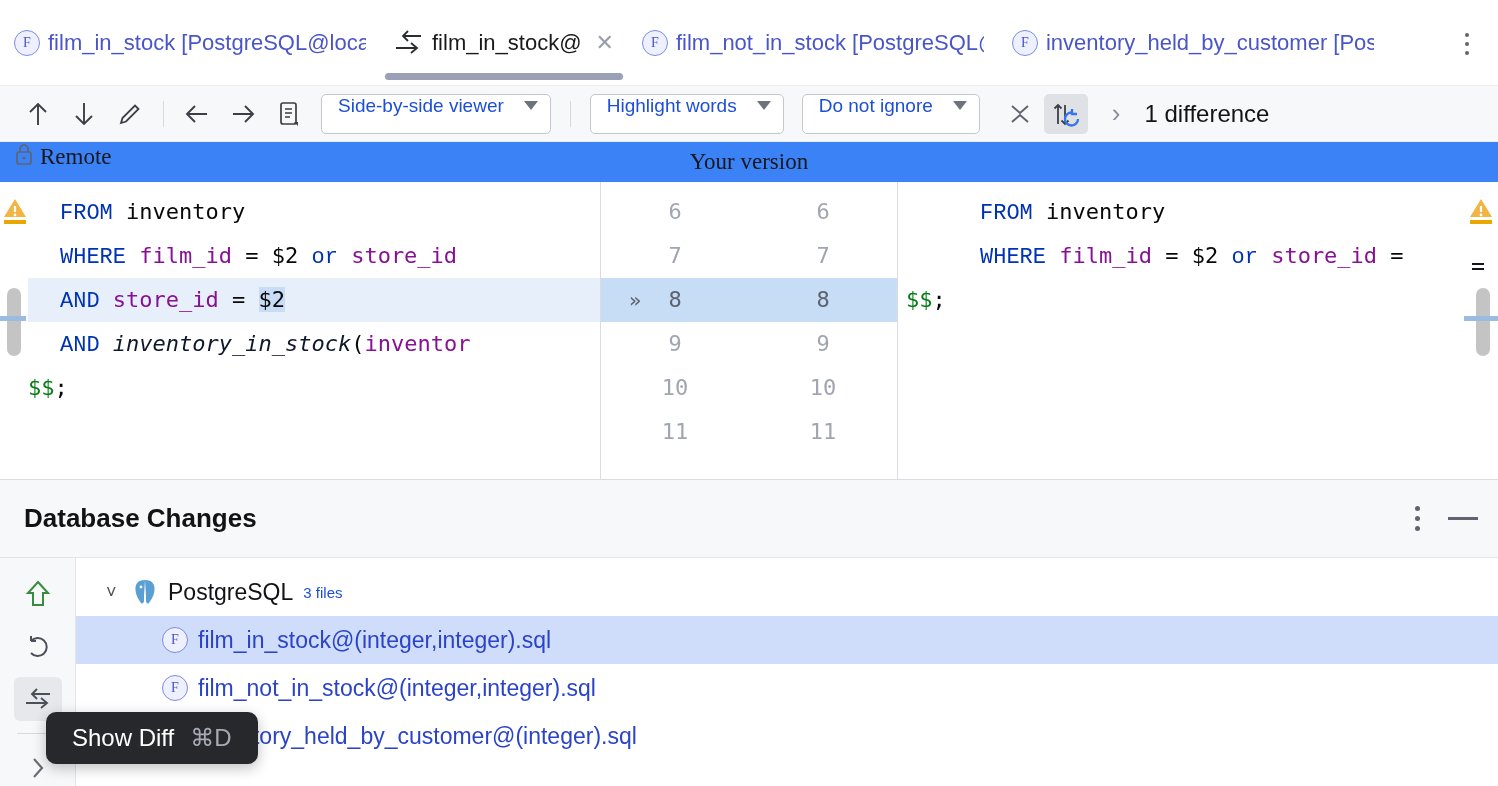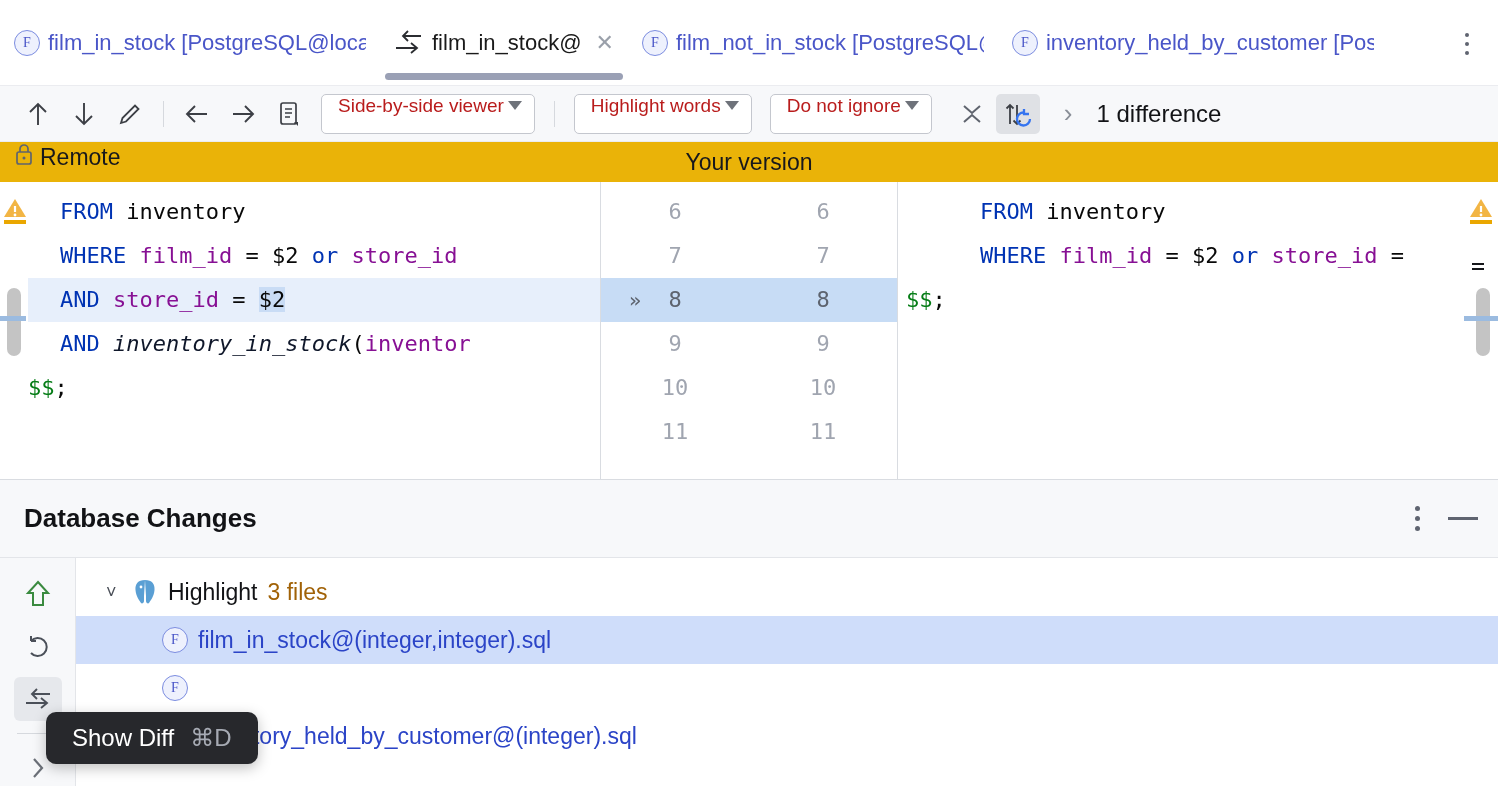--- a/index.html
+++ b/index.html
@@ -92,45 +92,45 @@
   .tb-sep {
     width: 1px; height: 26px; background: #d6d9de; margin: 0 9px;
   }
   .combo {
     height: 40px;
     border: 1px solid #c4c7ce;
     border-radius: 5px;
     background: #ffffff;
     display: flex; align-items: center;
     padding: 0 12px 16px 16px;
-    gap: 4px;
+    gap: 20px;
     font-size: 19px;
-    color: #b91c1c;
+    color: #1d4ed8;
     margin: 0 8px;
   }
   .caret {
     width: 0; height: 0;
     border-left: 7px solid transparent;
     border-right: 7px solid transparent;
     border-top: 9px solid #6e727a;
   }
   .diffcount {
     margin-left: 22px;
     font-size: 24px;
     color: #121316;
     white-space: nowrap;
   }
   .chev-right { color: #8a8f98; font-size: 26px; margin-left: 22px; }
 
   
   .diffhead {
     height: 40px;
-    background: #eab308;
-    position: relative;
-    display: flex; align-items: center;
+    background: #3b82f6;
+    position: relative;
+    display: flex; align-items: center; font-family: Liberation Serif, serif;
   }
   .diffhead .remote {
     position: absolute; left: 14px; top: 0;
     display: flex; align-items: center; gap: 6px;
     font-size: 23px; color: #17181c;
   }
   .diffhead .yourver {
     position: absolute; left: 0; right: 0; text-align: center;
     font-size: 23px; color: #17181c;
   }
@@ -175,21 +175,21 @@
   .pane.right .codeline { padding-left: 82px; }
   .codeline.hl { background: #e7effb; }
   .lnrow {
     height: 44px; line-height: 44px;
     font-family: "DejaVu Sans Mono", monospace;
     font-size: 22px;
     color: #a0a5b0;
     text-align: center;
   }
   .lnrow.hl { background: #c7dcf5; color: #5d636e; }
-  .kw { color: #0033b3; }
+  .kw { color: #0033b3; font-family: Liberation Mono, monospace; }
   .id { color: #871094; }
   .fn { color: #0f172a; font-style: italic; }
   .dollar { color: #067d17; }
   .plain { color: #080808; }
   .wdiff { background: #c9dcf5; }
   .chevmark {
     position: absolute; left: 28px; top: 0;
     height: 44px; line-height: 44px;
     font-size: 20px; color: #5d636e;
     font-family: "DejaVu Sans Mono", monospace;
@@ -236,21 +236,21 @@
   .tree { flex: 1 1 auto; padding-top: 10px; }
   .tnode {
     height: 48px; display: flex; align-items: center; gap: 10px;
     padding-left: 30px; font-size: 23px; color: #121316;
   }
   .tleaf {
     height: 48px; display: flex; align-items: center; gap: 10px;
     padding-left: 86px; font-size: 23px; color: #2b44c7;
   }
   .tleaf.sel { background: #cfddfa; }
-  .tcount { color: #a16207; font-size: 23px; }
+  .tcount { color: #1d4ed8; font-size: 15px; }
   .twisty { color: #4a4f58; font-size: 18px; width: 16px; }
 
   .pg { width: 26px; height: 28px; flex: 0 0 26px; }
 
   .tooltip {
     position: absolute;
     left: 46px; top: 712px;
     background: #27282c;
     color: #ffffff;
     border-radius: 10px;
@@ -504,30 +504,31 @@
   <div class="tree">
     <div class="tnode">
       <span class="twisty">˅</span>
       <span class="pg">
         <svg width="26" height="28" viewBox="0 0 26 28">
           <path d="M13 2 C6 2 3 6 3.5 12 C4 18 7 22 9 25 C10 26 12 25 12 23 L12 18" fill="#5a9fd4"></path>
           <path d="M13 2 C20 2 23 6 22.5 12 C22 18 19 22 17 25 C16 26 14 25 14 23 L14 18" fill="#5a9fd4"></path>
           <circle cx="9" cy="9" r="1.4" fill="#ffffff"></circle>
         </svg>
       </span>
-      <span>Highlight</span>
+      <span>PostgreSQL</span>
       <span class="tcount">3 files</span>
     </div>
 
     <div class="tleaf sel">
       <span class="ficon">F</span>
       <span>film_in_stock@(integer,integer).sql</span>
     </div>
     <div class="tleaf">
       <span class="ficon">F</span>
+      <span>film_not_in_stock@(integer,integer).sql</span>
     </div>
     <div class="tleaf">
       <span class="ficon">F</span>
       <span>inventory_held_by_customer@(integer).sql</span>
     </div>
   </div>
 </div>
 
 <div class="tooltip">
   <span>Show Diff</span>

